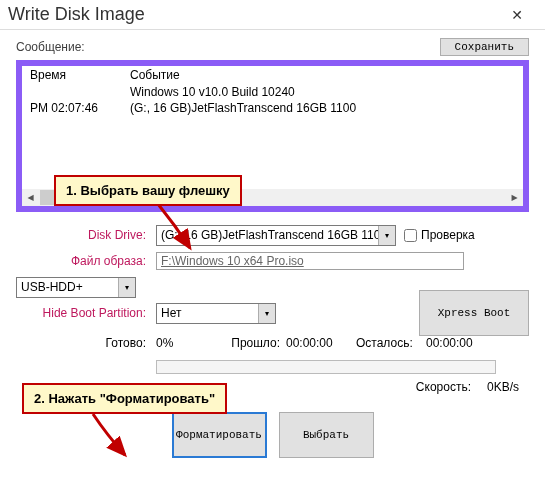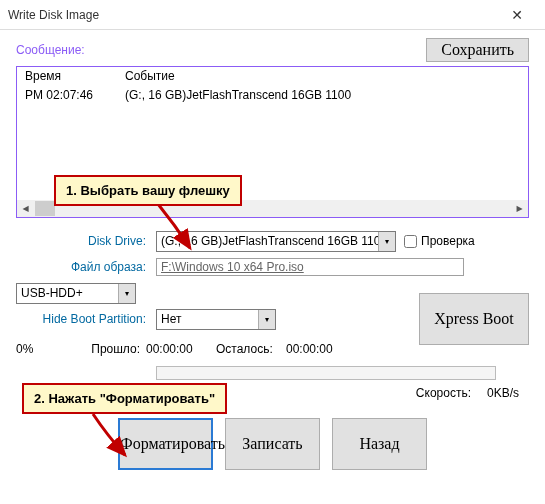--- a/index.html
+++ b/index.html
@@ -1,38 +1,38 @@
 <!DOCTYPE html>
 <html><head>
 <meta charset="utf-8">
 <style>
 * { box-sizing: border-box; margin: 0; padding: 0; }
 body { font-family: "Segoe UI", Tahoma, sans-serif; font-size: 12px; background: #fff; width: 545px; height: 504px; overflow: hidden; position: relative; }
 .titlebar { height: 30px; display: flex; align-items: center; justify-content: space-between; padding: 0 8px 0 8px; border-bottom: 1px solid #ddd; color: #333; }
-.titlebar .title { font-size: 12px; text-align: right; }
+.titlebar .title { font-size: 18px; text-align: right; }
 .titlebar .close { width: 40px; text-align: center; font-size: 14px; cursor: pointer; }
 .content { padding: 8px 16px 8px 16px; position: relative; }
 .row1 { display: flex; align-items: center; margin-bottom: 4px; }
-.label { color: #8b5cf6; }
-.btn { background: #e1e1e1; border: 1px solid #adadad; padding: 2px 14px; font-size: 16px; cursor: pointer; font-family: Liberation Serif, serif; }
+.label { color: #404040; }
+.btn { background: #e1e1e1; border: 1px solid #adadad; padding: 2px 14px; font-size: 11px; cursor: pointer; font-family: Liberation Mono, monospace; }
 .btn.disabled { color: #888; border-color: #ccc; background: #efefef; }
-.logbox { border: 1px solid #8b5cf6; height: 152px; margin-top: 2px; background: #fff; position: relative; overflow: hidden; }
+.logbox { border: 6px solid #8b5cf6; height: 152px; margin-top: 2px; background: #fff; position: relative; overflow: hidden; }
 .log-header { display: flex; padding: 2px 8px; }
 .log-header .col1 { width: 100px; }
 .log-header .col2 { flex: 1; }
 .log-row { display: flex; padding: 1px 8px; }
 .log-row .col1 { width: 100px; }
 .log-row .col2 { flex: 1; }
 .scroll-h { position: absolute; bottom: 0; left: 0; right: 0; height: 17px; background: #f0f0f0; display: flex; align-items: center; }
 .scroll-h .arrow { width: 17px; height: 17px; background: #f0f0f0; display: flex; align-items: center; justify-content: center; font-size: 8px; color: #555; cursor: pointer; }
 .scroll-h .track { flex: 1; height: 17px; background: #f0f0f0; }
 .scroll-h .thumb { width: 20px; height: 15px; margin: 1px 0 0 1px; background: #cdcdcd; }
 .form-area { margin-top: 10px; }
 .form-row { height: 26px; display: flex; align-items: center; }
-.form-label { width: 140px; text-align: right; padding-right: 10px; color: #0369a1; }
+.form-label { width: 140px; text-align: right; padding-right: 10px; color: #be185d; }
 .select { border: 1px solid #7a7a7a; height: 21px; background: #fff; display: flex; align-items: center; padding: 0 4px; position: relative; }
 .select .arrow-d { position: absolute; right: 0; top: 0; width: 17px; height: 19px; background: #e1e1e1; border-left: 1px solid #adadad; display: flex; align-items: center; justify-content: center; font-size: 8px; }
 .input { border: 1px solid #a0a0a0; height: 18px; padding: 0 4px; background: #fff; display: flex; align-items: center; color: #666; font-family: inherit; font-size: 12px; width: 100%; }
 .checkbox-wrap { display: flex; align-items: center; margin-left: 8px; }
 .checkbox-wrap input { margin-right: 4px; }
 .progress-row { margin-top: 6px; display: flex; align-items: center; font-size: 12px; }
 .progress-val { min-width: 70px; }
 .note { position: absolute; background: #fff8c9; border: 2px solid #c00000; padding: 6px 10px; font-weight: bold; color: #000; font-size: 13px; z-index: 10; }
 .note1 { left: 54px; top: 175px; }
 .note2 { left: 22px; top: 383px; }
@@ -56,20 +56,21 @@
     <button class="btn">Сохранить</button>
   </div>
 
   <div class="logbox">
     <div class="log-header">
       <div class="col1">Время</div>
       <div class="col2">Событие</div>
     </div>
     <div class="log-row">
       <div class="col1"></div>
+      <div class="col2">Windows 10 v10.0 Build 10240</div>
     </div>
     <div class="log-row">
       <div class="col1">PM 02:07:46</div>
       <div class="col2">(G:, 16 GB)JetFlashTranscend 16GB  1100</div>
     </div>
     <div class="scroll-h">
       <div class="arrow">◀</div>
       <div class="track">
           <div class="thumb"></div>
         </div>
@@ -104,38 +105,38 @@
       <div class="select" style="width:120px">
         <span>Нет</span>
         <span class="arrow-d">▾</span>
       </div>
       <span style="flex:1"></span>
       <button class="btn btn-wide" style="width:110px">Xpress Boot</button>
     </div>
   </div>
 
   <div class="progress-row" style="margin-top:10px">
+    <span style="width:140px;text-align:right;padding-right:10px">Готово:</span>
     <span class="progress-val">0%</span>
     <span style="width:60px;text-align:right;padding-right:6px">Прошло:</span>
     <span class="progress-val">00:00:00</span>
     <span style="width:70px;text-align:right;padding-right:20px">Осталось:</span>
     <span class="progress-val">00:00:00</span>
   </div>
 
   <div style="height:14px;margin:10px 0 2px 140px;border:1px solid #bbb;width:340px;background:#f5f5f5"></div>
 
   <div class="progress-row" style="justify-content:flex-end;padding-right:10px">
     <span style="padding-right:16px">Скорость:</span>
     <span>0KB/s</span>
   </div>
 
   <div class="button-row">
     <button class="btn btn-wide highlighted">Форматировать</button>
-    <button class="btn btn-wide">Записать</button>
-    <button class="btn btn-wide">Назад</button>
+    <button class="btn btn-wide">Выбрать</button>
   </div>
 
 </div>
 
 <div class="note note1">1. Выбрать вашу флешку</div>
 <svg class="arrow-svg" style="left:150px;top:200px" width="60" height="60">
   <defs>
       <marker id="ah1" markerWidth="8" markerHeight="8" refX="6" refY="3" orient="auto">
         <path d="M0,0 L7,3 L0,6 Z" fill="#c00000"></path>
       </marker>

